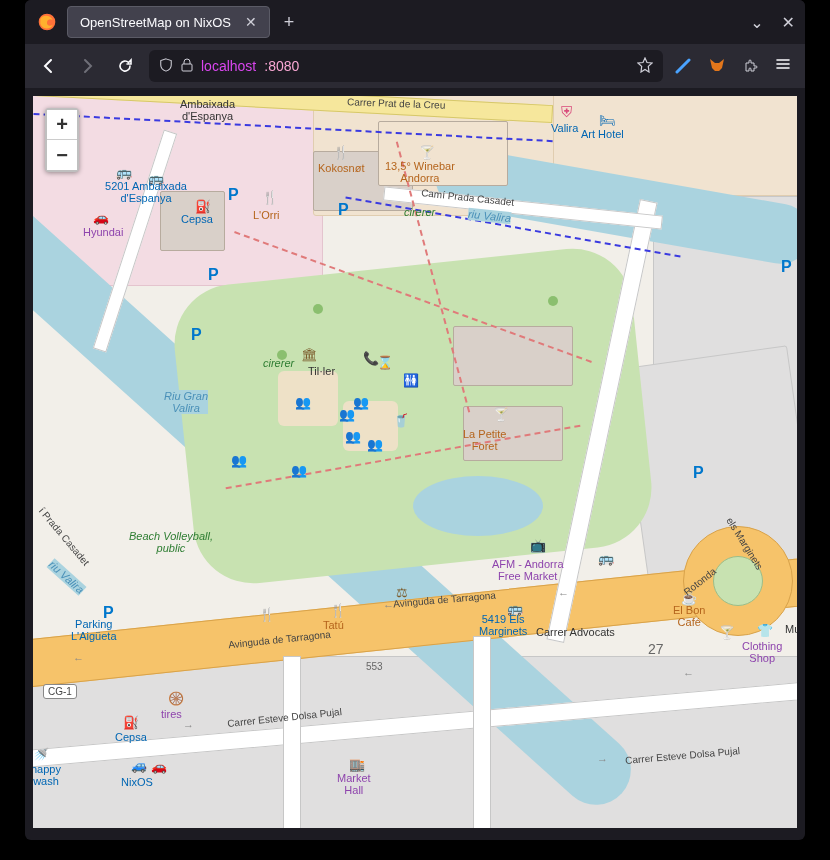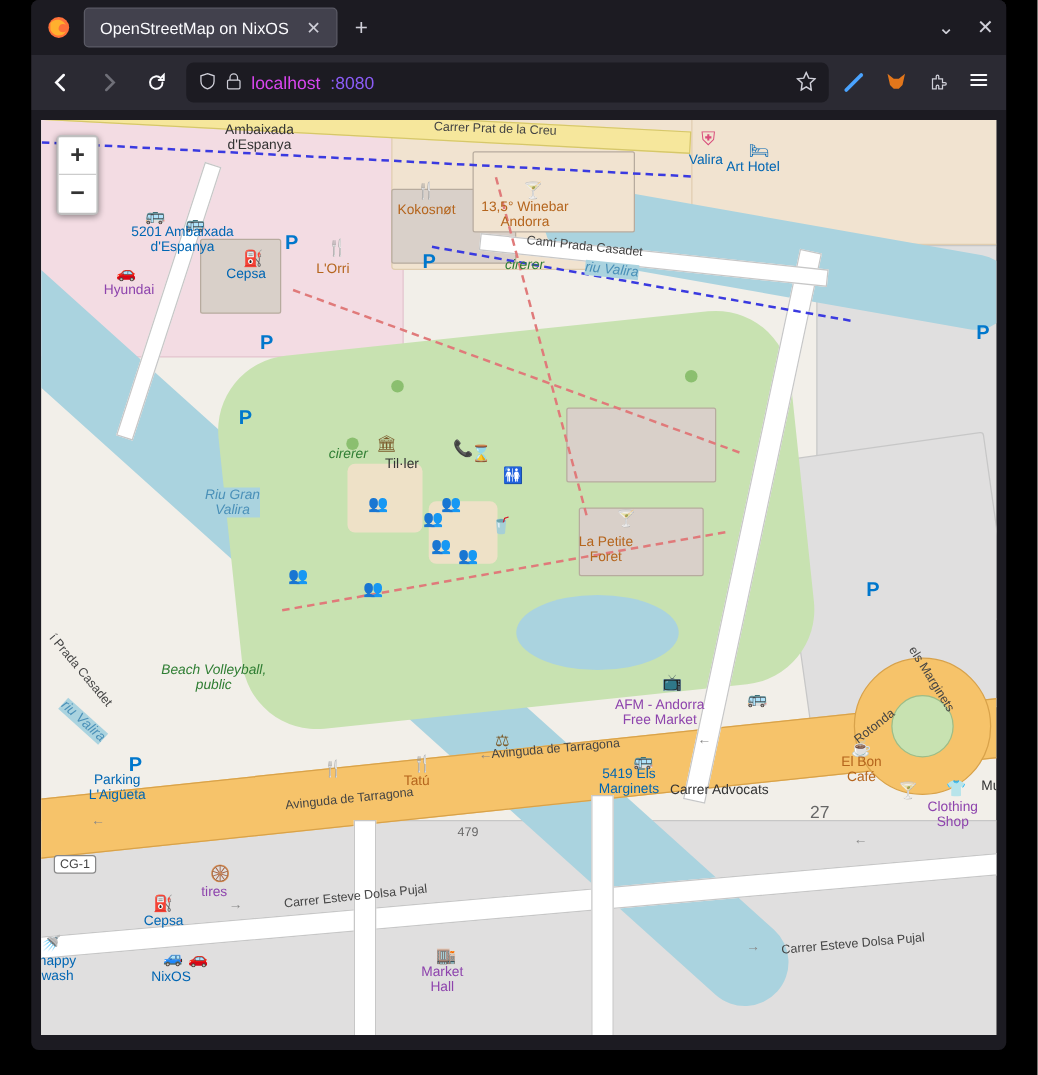--- a/index.html
+++ b/index.html
@@ -39,21 +39,21 @@
   .navbtn { width:28px;height:28px;display:flex;align-items:center;justify-content:center;
     color:#fbfbfe; cursor:pointer; border-radius:4px; font-size:16px;}
   .navbtn.disabled{color:#6f6f78;cursor:default}
   .urlbar {
     flex:1; height:32px; background:#1c1b22; border-radius:6px;
     display:flex; align-items:center; gap:8px; padding:0 10px;
     color:#cfcfd8; font-size:14px;
   }
   .urlbar .lock{font-size:13px}
   .url-host{color:#d946ef}
-  .url-port{color:#8b5cf6}
+  .url-port{color:#f9a8d4}
   .urlbar-spacer{flex:1}
   .ext-icons{display:flex;gap:14px;align-items:center}
   .ext-icons .ext{width:20px;height:20px;display:flex;align-items:center;justify-content:center;cursor:pointer}
   .menu-btn{color:#fbfbfe;font-size:18px;cursor:pointer;padding:4px}
   
   .viewport {
     position:absolute; left:8px; top:96px; right:8px; bottom:12px;
     background:#e8e6df; overflow:hidden;
   }
   .map { position:absolute; inset:0; }
@@ -318,21 +318,21 @@
       <div class="lbl street" style="left:592px;top:654px;transform:rotate(-5deg)">Carrer Esteve Dolsa Pujal</div>
       <div class="lbl purple" style="left:304px;top:676px">Market<br>Hall</div>
       <div class="lbl blue" style="left:-2px;top:667px">happy<br>wash</div>
       <div class="lbl purple" style="left:709px;top:544px">Clothing<br>Shop</div>
       <div class="lbl" style="left:752px;top:527px">Mu</div>
       <div class="lbl street" style="left:648px;top:480px;transform:rotate(-38deg)">Rotonda</div>
       <div class="lbl street" style="left:682px;top:442px;transform:rotate(58deg)">els Marginets</div>
 
       <div class="ref-badge" style="left:10px;top:588px">CG-1</div>
       <div class="lbl" style="left:615px;top:546px;font-size:14px;color:#666">27</div>
-      <div class="lbl" style="left:333px;top:565px;font-size:10px;color:#666">479</div>
+      <div class="lbl" style="left:333px;top:565px;font-size:10px;color:#666">553</div>
     </div>
 
     <div class="zoom-ctrl">
       <div class="zoom-btn">+</div>
       <div class="zoom-btn">−</div>
     </div>
   </div>
 </div>
 
 </body></html>

